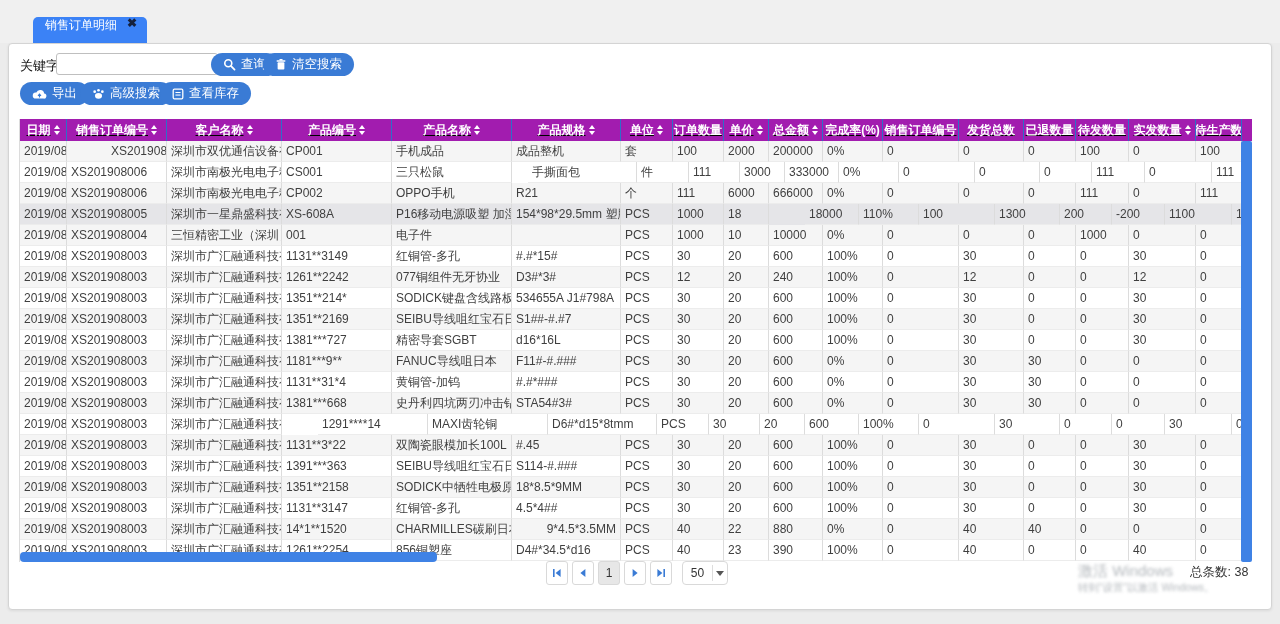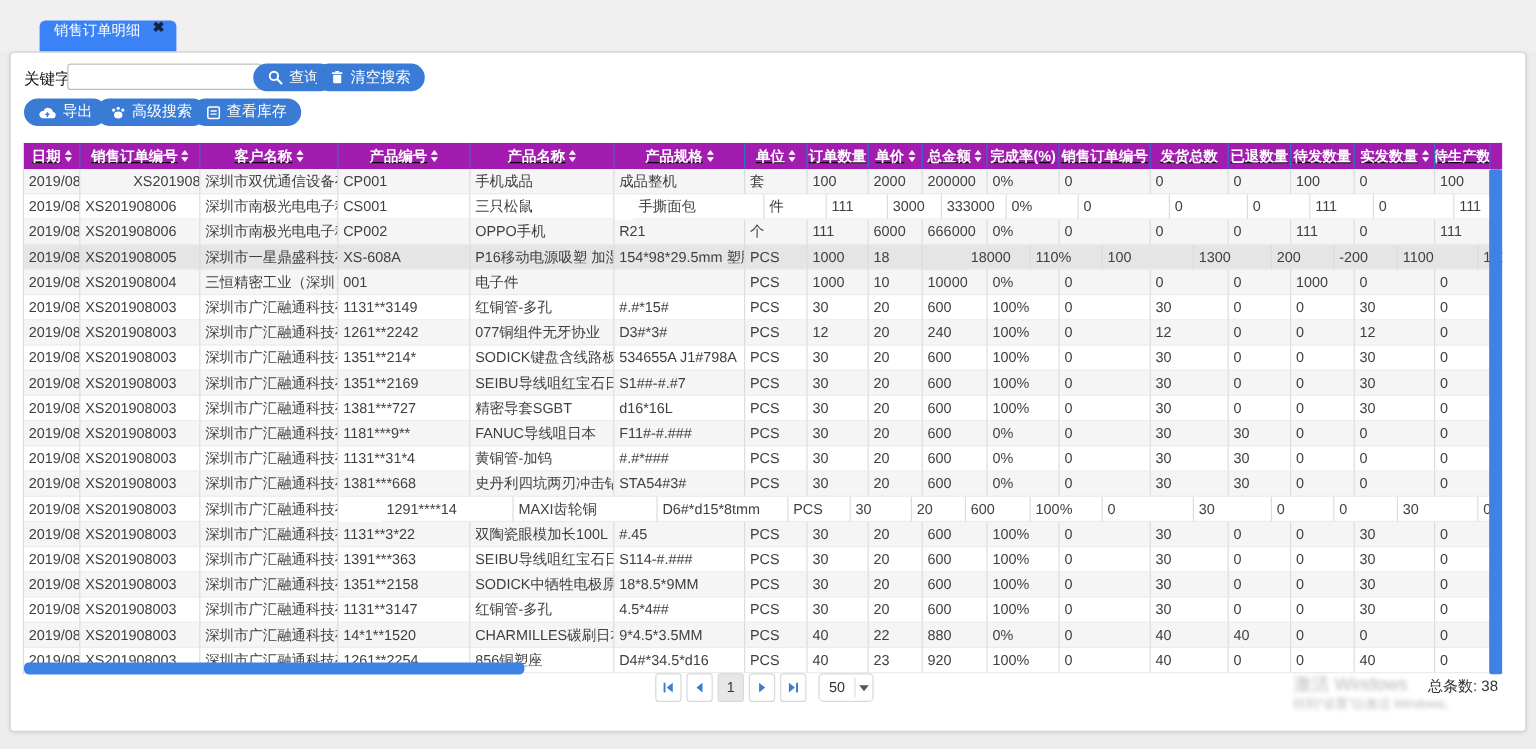--- a/index.html
+++ b/index.html
@@ -590,21 +590,21 @@
         <div class="td" style="width: 53px;">0</div>
         <div class="td" style="width: 67px;">30</div>
         <div class="td" style="width: 46px;">0</div>
       </div>
       <div class="tr">
         <div class="td" style="width: 47px;">2019/08</div>
         <div class="td" style="width: 100px;">XS201908003</div>
         <div class="td" style="width: 115px;">深圳市广汇融通科技有</div>
         <div class="td" style="width: 110px;">14*1**1520</div>
         <div class="td" style="width: 120px;">CHARMILLES碳刷日本</div>
-        <div class="td" style="width: 109px;">9*4.5*3.5MM</div>
+        <div class="td" style="width: 109px; text-align: right;">9*4.5*3.5MM</div>
         <div class="td" style="width: 52px;">PCS</div>
         <div class="td" style="width: 51px;">40</div>
         <div class="td" style="width: 45px;">22</div>
         <div class="td" style="width: 54px;">880</div>
         <div class="td" style="width: 60px;">0%</div>
         <div class="td" style="width: 76px;">0</div>
         <div class="td" style="width: 65px;">40</div>
         <div class="td" style="width: 52px;">40</div>
         <div class="td" style="width: 53px;">0</div>
         <div class="td" style="width: 67px;">0</div>
@@ -613,21 +613,21 @@
       <div class="tr">
         <div class="td" style="width: 47px;">2019/08</div>
         <div class="td" style="width: 100px;">XS201908003</div>
         <div class="td" style="width: 115px;">深圳市广汇融通科技有</div>
         <div class="td" style="width: 110px;">1261**2254</div>
         <div class="td" style="width: 120px;">856铜塑座</div>
         <div class="td" style="width: 109px;">D4#*34.5*d16</div>
         <div class="td" style="width: 52px;">PCS</div>
         <div class="td" style="width: 51px;">40</div>
         <div class="td" style="width: 45px;">23</div>
-        <div class="td" style="width: 54px;">920</div>
+        <div class="td" style="width: 54px;">390</div>
         <div class="td" style="width: 60px;">100%</div>
         <div class="td" style="width: 76px;">0</div>
         <div class="td" style="width: 65px;">40</div>
         <div class="td" style="width: 52px;">0</div>
         <div class="td" style="width: 53px;">0</div>
         <div class="td" style="width: 67px;">40</div>
         <div class="td" style="width: 46px;">0</div>
       </div>
     </div>
   <div class="vscroll"></div>

